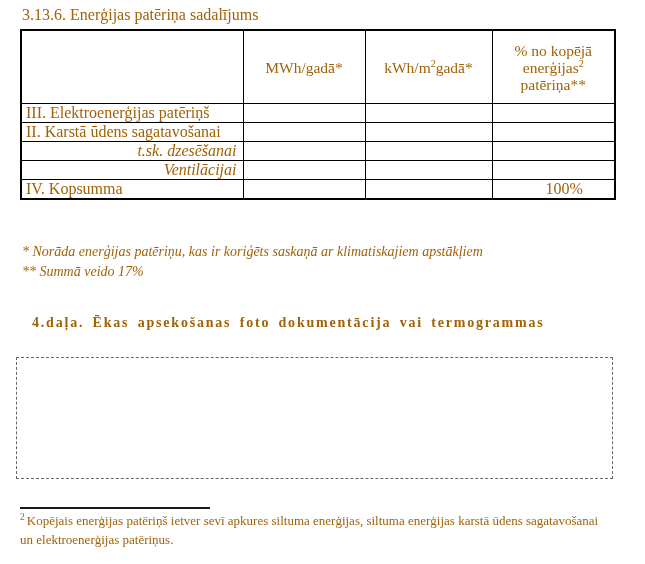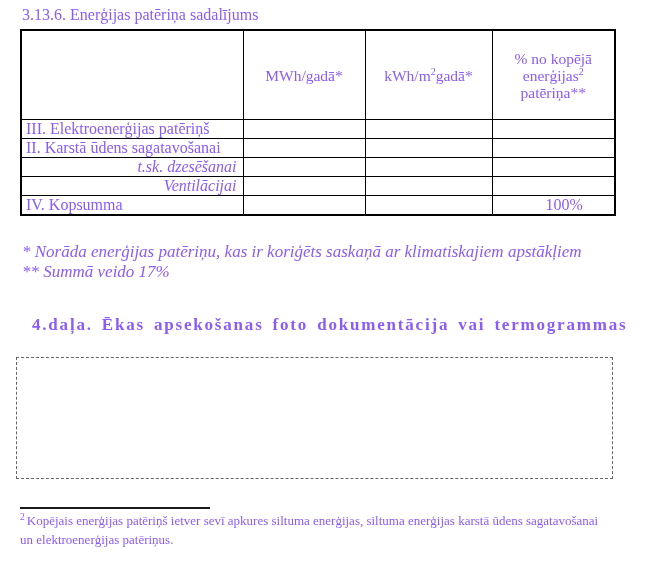--- a/index.html
+++ b/index.html
@@ -1,52 +1,52 @@
 <!DOCTYPE html>
 <html><head>
 <meta charset="utf-8">
 <style>
   html, body { margin:0; padding:0; background:#ffffff; }
   .page {
     position:relative; width:632px; height:564px; background:#ffffff;
-    font-family:"Liberation Serif", serif; color:#8b5cf6; overflow:hidden;
+    font-family:"Liberation Serif", serif; color:#a16207; overflow:hidden;
   }
   .section-title {
     position:absolute; left:22px; top:5px;
     font-size:16px; line-height:19px; white-space:nowrap;
   }
   table.energy {
     position:absolute; left:20px; top:29px; width:594px;
     border-collapse:collapse; table-layout:fixed;
     border:2px solid #000;
   }
   table.energy col.c0 { width:222px; }
   table.energy col.c1 { width:122px; }
   table.energy col.c2 { width:127px; }
   table.energy col.c3 { width:123px; }
   table.energy th, table.energy td { border:1px solid #000; overflow:hidden; }
   table.energy thead th {
-    height:56px; padding:16px 2px; font-weight:normal; font-size:15.5px;
+    height:56px; padding:8px 2px; font-weight:normal; font-size:15.5px;
     text-align:center; vertical-align:middle; line-height:17px;
   }
   table.energy tbody td {
     height:18px; padding:0 4px; font-size:16px; line-height:18px; white-space:nowrap;
   }
   .hdr-line { display:block; }
   sup { font-size:10px; line-height:0; vertical-align:super; }
   td.row-label { text-align:left; }
   tr.sub td.row-label { font-style:italic; text-align:right; padding-right:6px; }
   tr.total td.val-pct { text-align:center;padding-left:26px; }
   .footnotes {
     position:absolute; left:22px; top:242px;
-    font-style:italic; font-size:17px; line-height:20px; white-space:nowrap;
+    font-style:italic; font-size:14px; line-height:20px; white-space:nowrap;
   }
   .part4-heading {
     position:absolute; left:32px; top:315px;
-    font-size:17px; font-weight:bold; letter-spacing:1.8px; word-spacing:3px;
+    font-size:14px; font-weight:bold; letter-spacing:1.8px; word-spacing:3px;
     white-space:nowrap;
   }
   .photo-box {
     position:absolute; left:16px; top:357px; width:595px; height:120px;
     border:1px dashed #666; background:#ffffff;
   }
   .footnote-rule {
     position:absolute; left:20px; top:507px; width:190px; height:0;
     border-top:2px solid #1a1a1a;
   }

